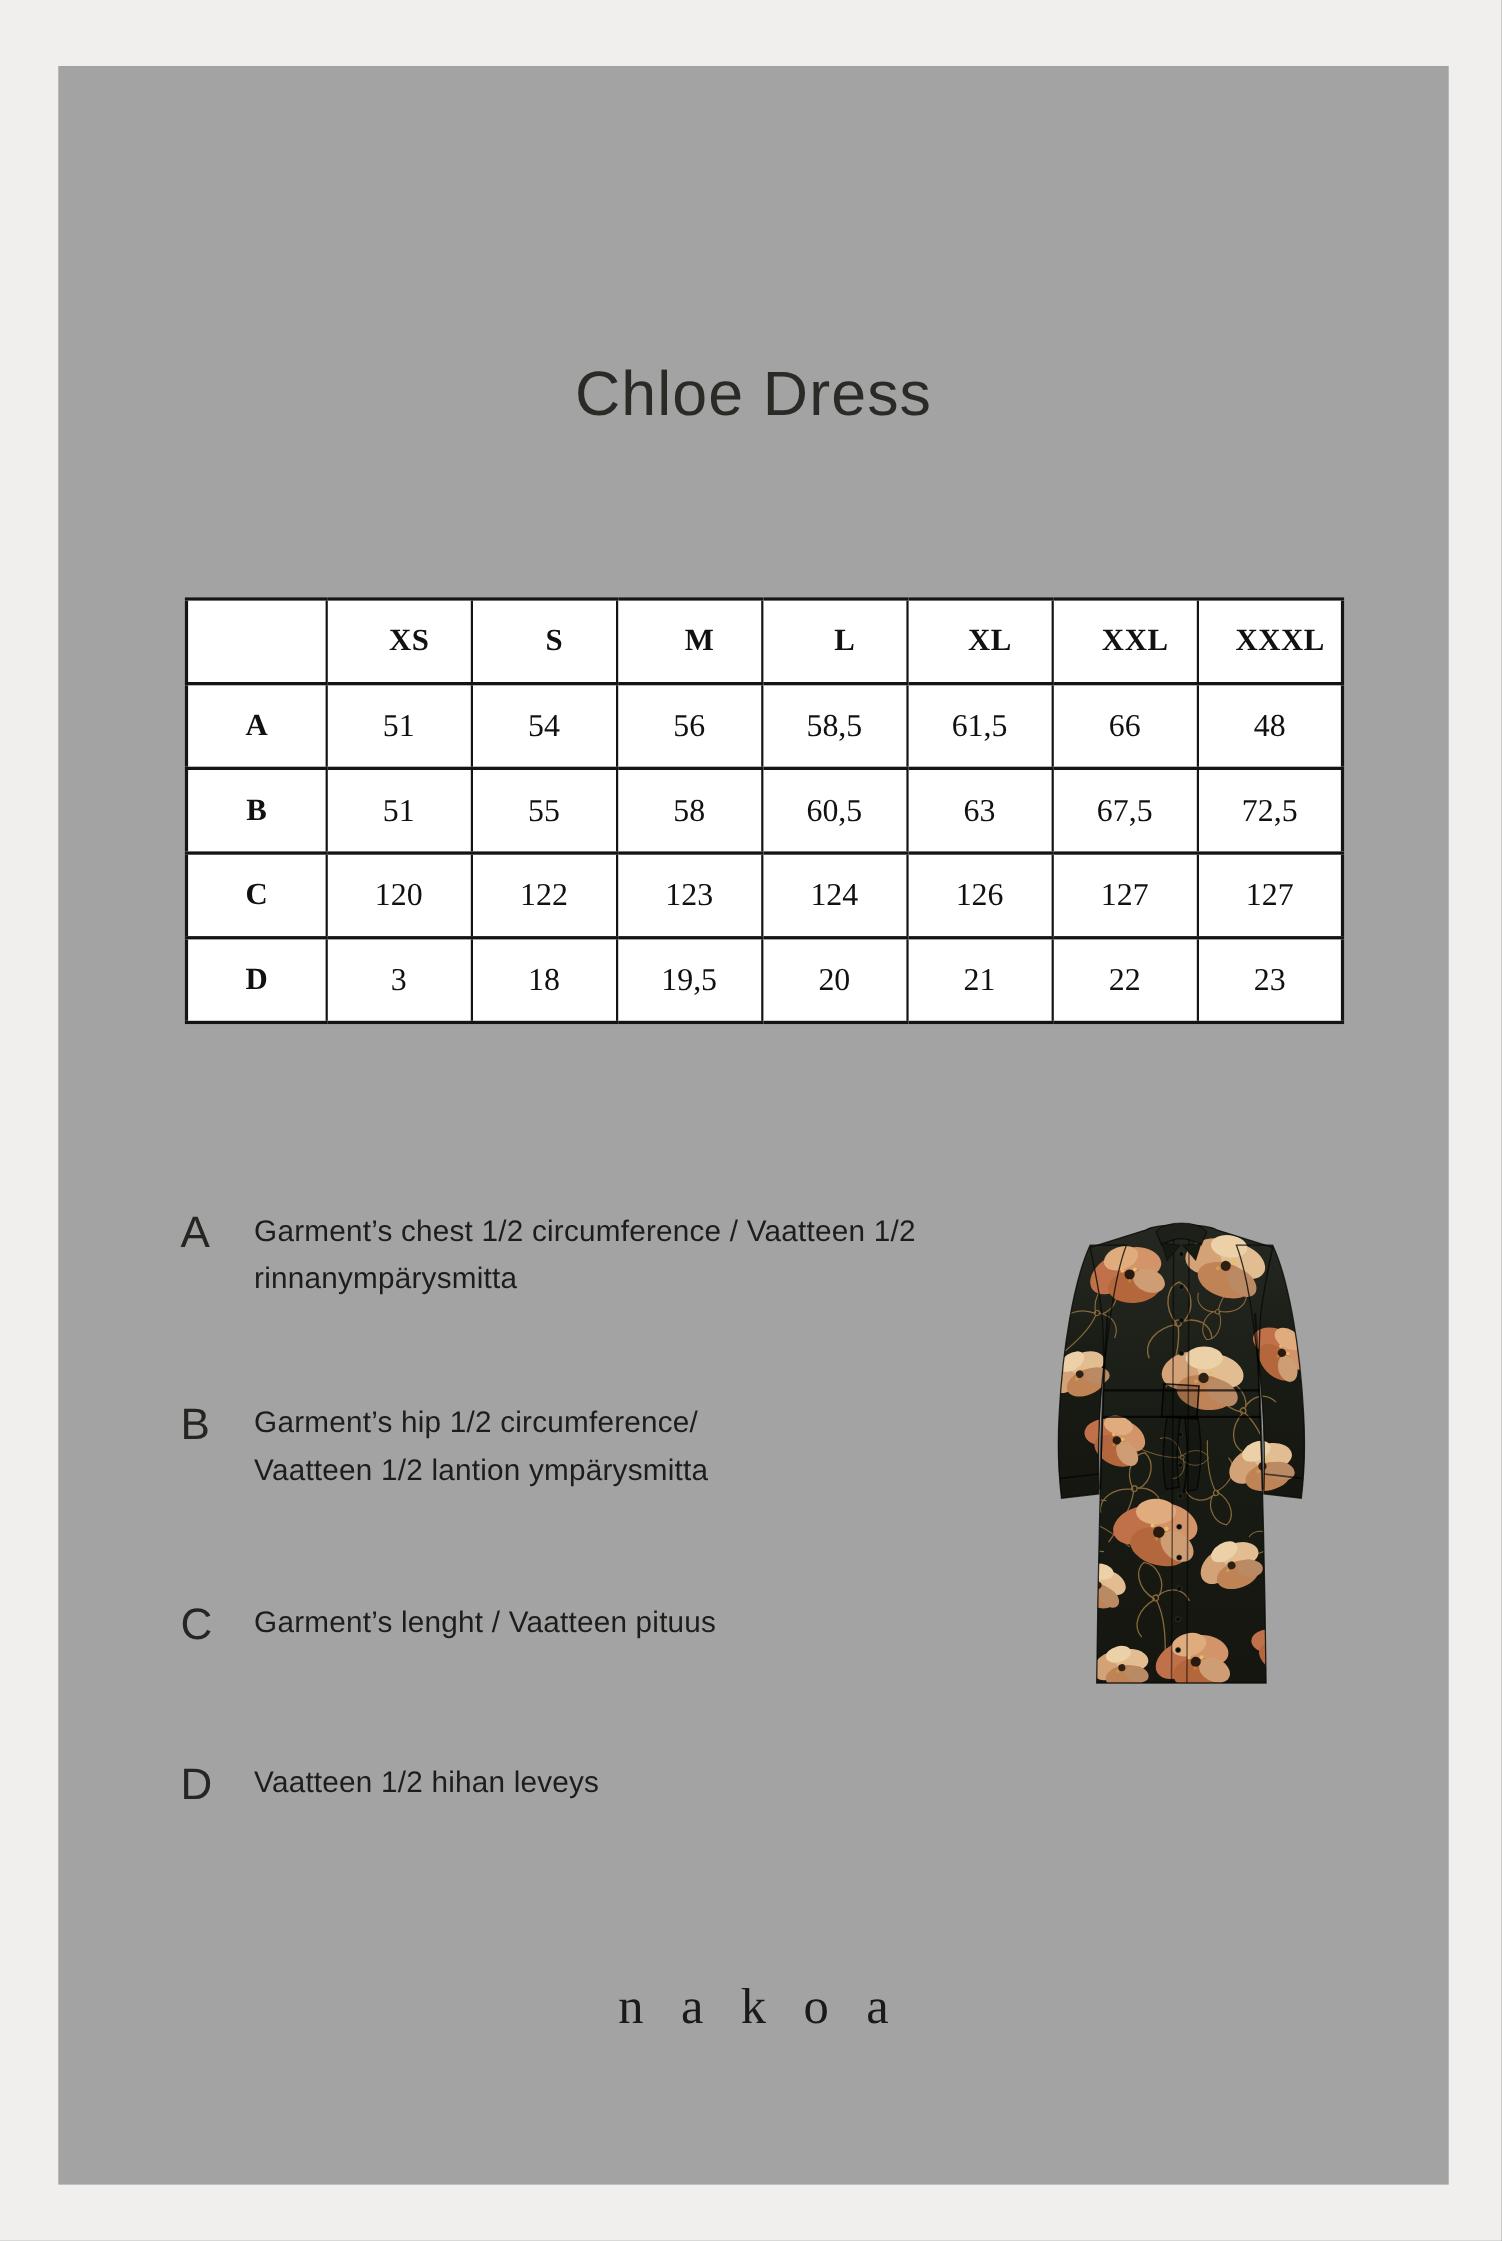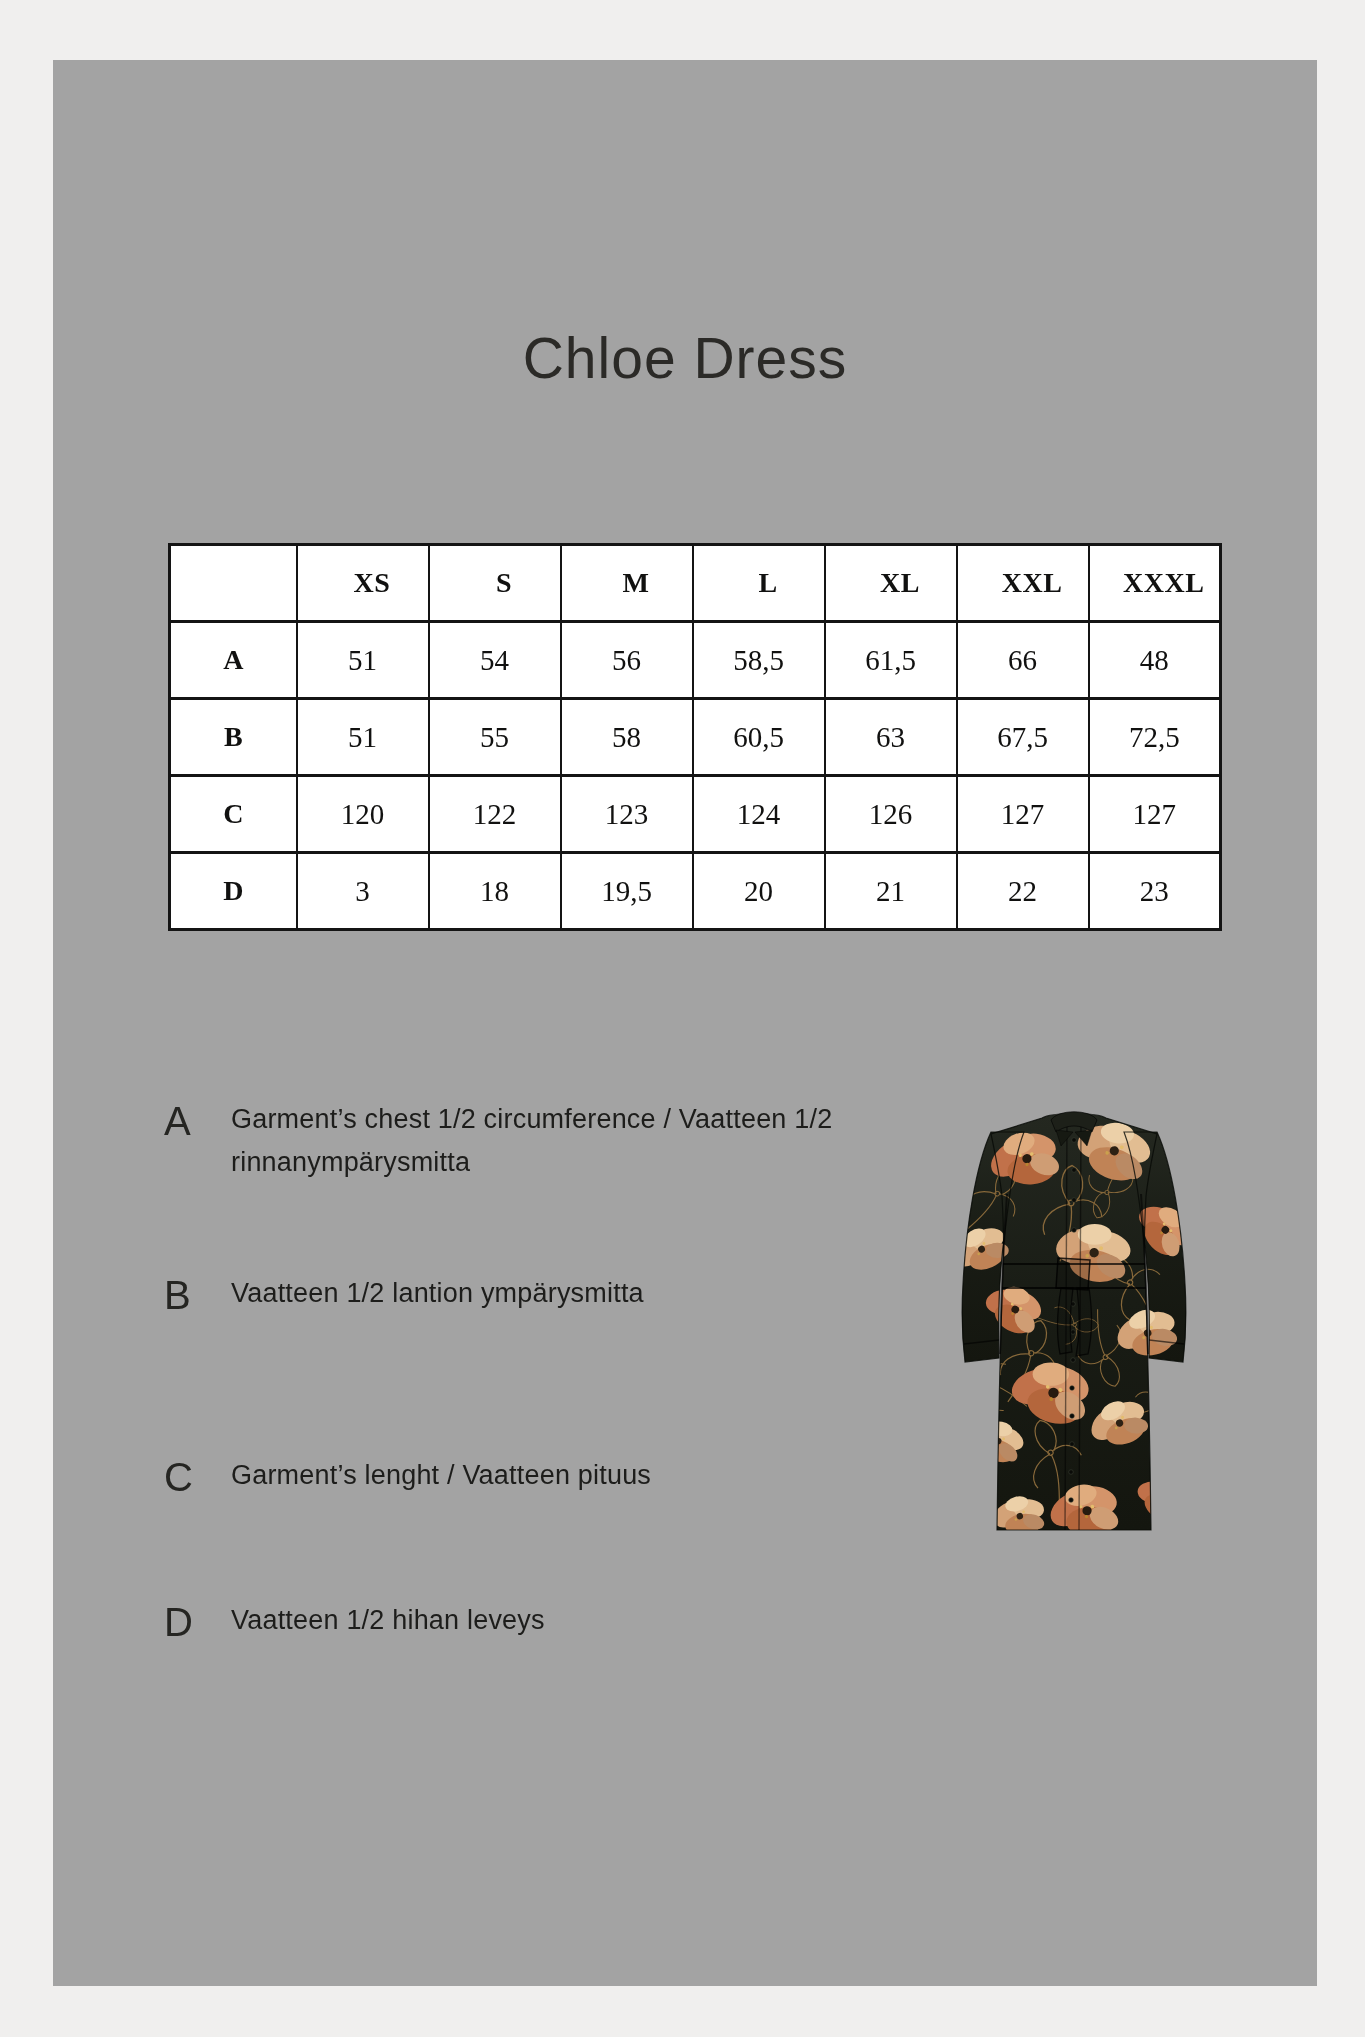--- a/index.html
+++ b/index.html
@@ -138,20 +138,21 @@
     <span class="legend-letter">A</span>
     <div class="legend-text">
       <div>Garment’s chest 1/2 circumference / Vaatteen 1/2</div>
       <div>rinnanympärysmitta</div>
     </div>
   </div>
 
   <div class="legend-item" id="legend-b">
     <span class="legend-letter">B</span>
     <div class="legend-text">
+      <div>Garment’s hip 1/2 circumference/</div>
       <div>Vaatteen 1/2 lantion ympärysmitta</div>
     </div>
   </div>
 
   <div class="legend-item" id="legend-c">
     <span class="legend-letter">C</span>
     <div class="legend-text">
       <div>Garment’s lenght / Vaatteen pituus</div>
     </div>
   </div>
@@ -271,14 +272,17 @@
         </g>
         <g>
           <path d="M93,18 C100,7 132,7 139,18 L134,30 C122,22 110,22 98,30 Z" fill="#1d2019" stroke="rgba(0,0,0,0.6)" stroke-width="1"></path>
           <path d="M98,28 L115,30 L103,44 Z" fill="#161912" stroke="rgba(0,0,0,0.5)" stroke-width="0.8"></path>
           <path d="M134,28 L117,30 L129,44 Z" fill="#161912" stroke="rgba(0,0,0,0.5)" stroke-width="0.8"></path>
         </g>
       </g>
     </svg>
   </div>
 
+  <div class="brand-logo">
+    <span>nakoa</span>
+  </div>
 
 </div>
 
 </body></html>

